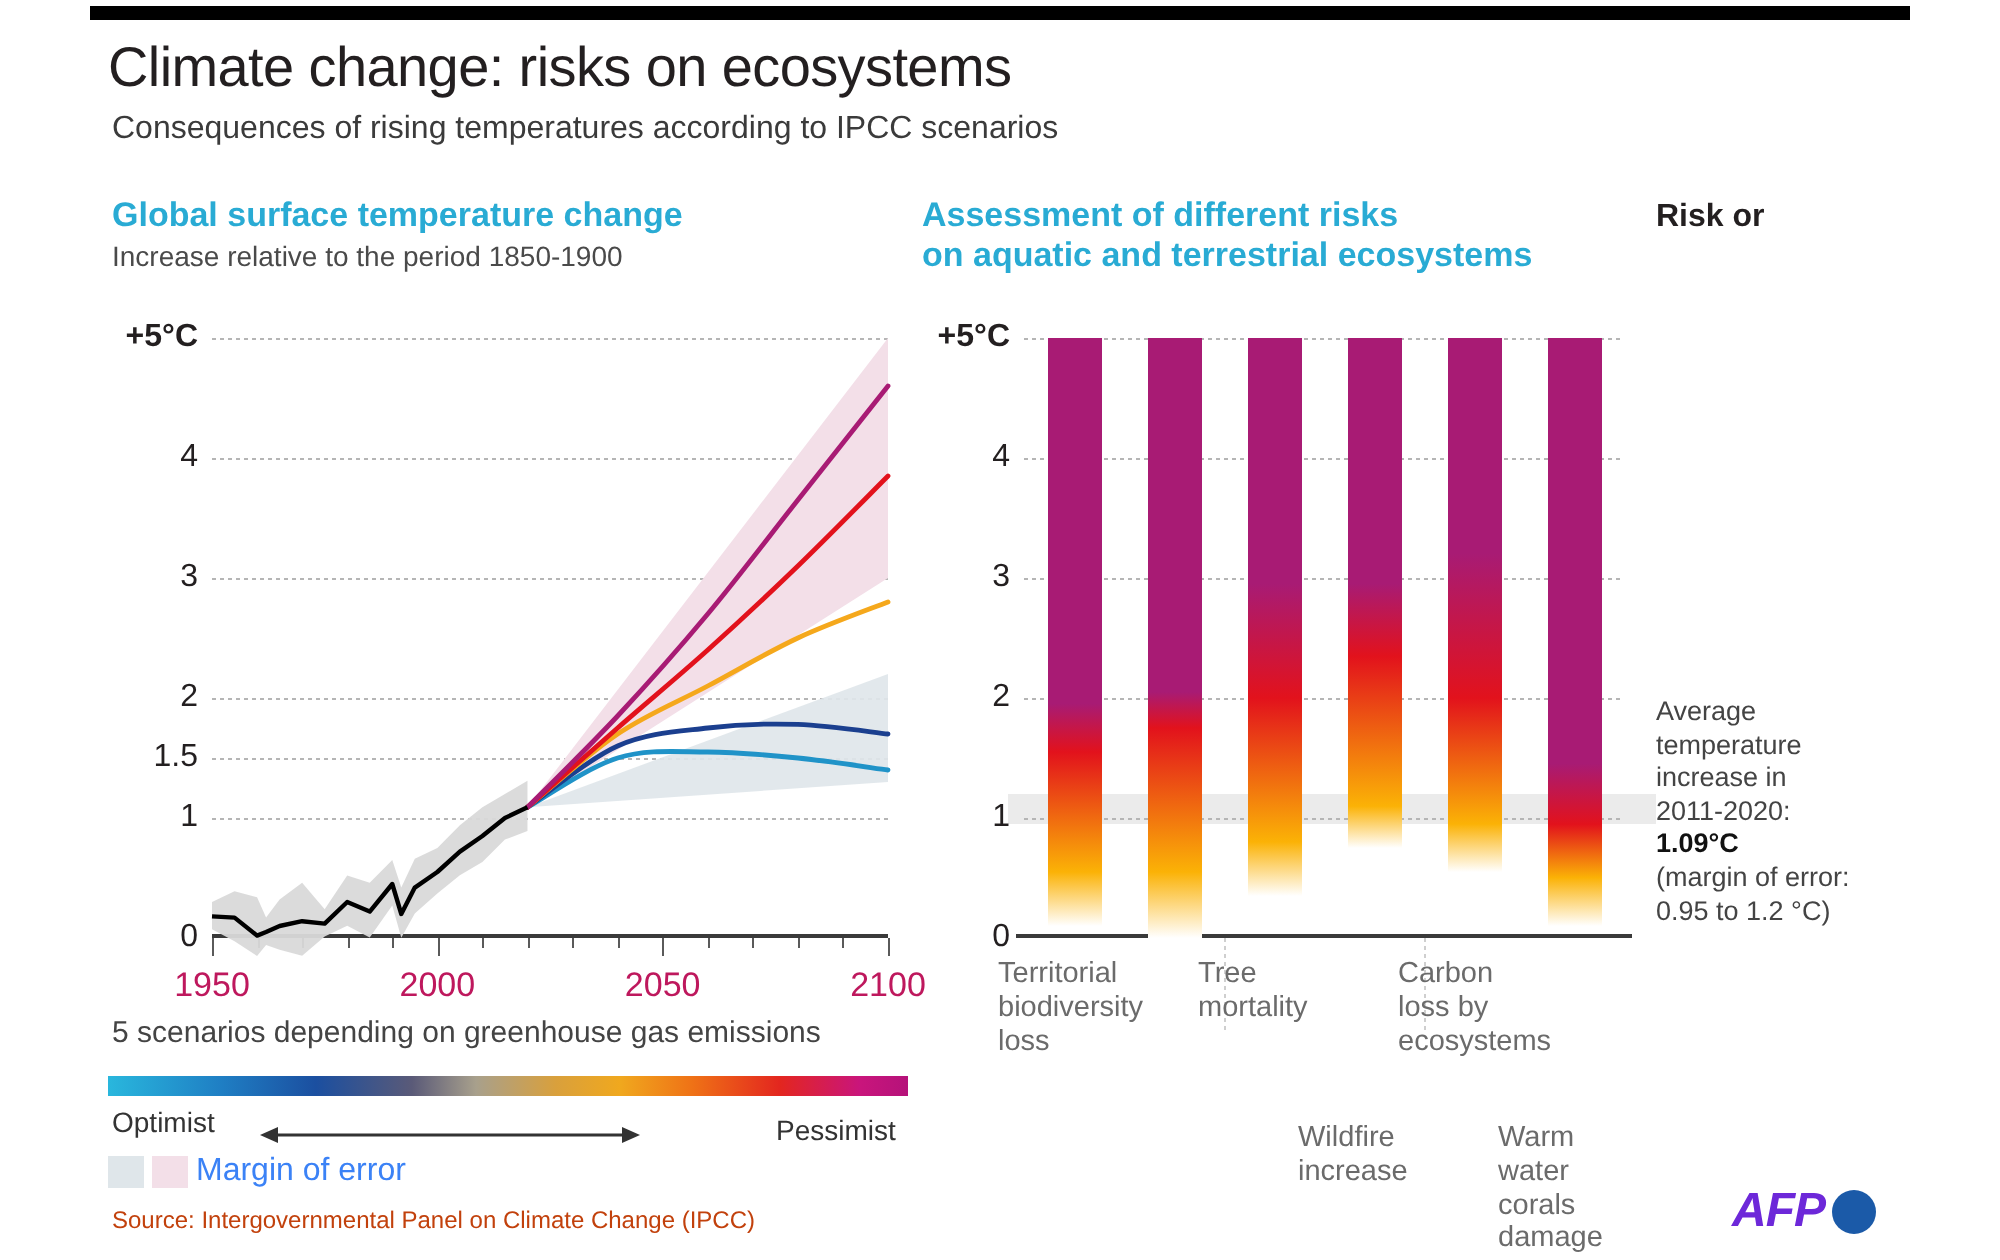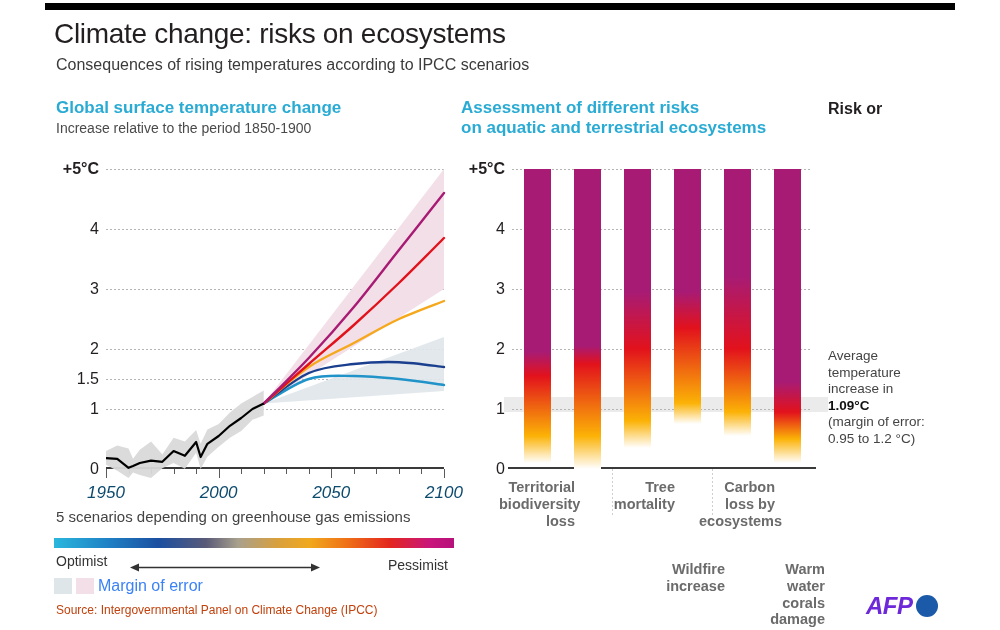--- a/index.html
+++ b/index.html
@@ -22,22 +22,22 @@
   
   #left-chart { position:absolute; left:48px; top:155px; width:412px; height:315px; }
   .plot { position:absolute; left:58px; top:14px; width:338px; height:300px; }
   .gridline { position:absolute; left:0; width:100%; height:1px;
     background:repeating-linear-gradient(to right,#b5b5b5 0 2px,transparent 2px 4px); }
   .ylab { position:absolute; right:100%; margin-right:7px; font-size:16px; color:#231f20;
     transform:translateY(-50%); white-space:nowrap; }
   .ylab.big { font-size:16px; font-weight:bold; }
   .xaxis { position:absolute; left:0; right:0; bottom:0; height:2px; background:#3a3a3a; }
   .xtick { position:absolute; top:100%; width:1px; background:#5a5a5a; }
-  .xlab { position:absolute; top:calc(100% + 14px); font-size:17px; color:#0c4a6e;
-    transform:translateX(-50%); white-space:nowrap;font-style:italic; }
+  .xlab { position:absolute; top:calc(100% + 14px); font-size:17px; color:#be185d;
+    transform:translateX(-50%); white-space:nowrap; }
   .caption { position:absolute; left:56px; top:508px; font-size:15px; color:#444; }
 
   .gradbar { position:absolute; left:54px; top:538px; width:400px; height:10px;
     background:linear-gradient(to right,#29b7dd 0%,#1f7fc4 14%,#1b4fa0 26%,#5a5a78 38%,
       #a8a08c 46%,#d9a03c 56%,#f0a81e 64%,#ef7216 73%,#e3261f 84%,#c9157c 94%,#b5127a 100%); }
   .optimist { position:absolute; left:56px; top:553px; font-size:14px; color:#333; }
   .pessimist { position:absolute; left:388px; top:557px; font-size:14px; color:#333; }
   .arrowline { position:absolute; left:130px; top:562px; width:190px; height:11px; }
   .moe { position:absolute; left:54px; top:577px; display:flex; align-items:center; gap:4px; }
   .sw { width:18px; height:16px; display:inline-block; }
@@ -45,22 +45,22 @@
   .source { position:absolute; left:56px; top:603px; font-size:12px; color:#c2410c; }
 
   
   #right-chart { position:absolute; left:460px; top:155px; width:365px; height:315px; }
   .rplot { position:absolute; left:52px; top:14px; width:300px; height:300px; }
   .hl-band { position:absolute; left:-8px; width:calc(100% + 24px); background:#ebebeb; }
   .bar { position:absolute; bottom:0; }
   .rxaxis { position:absolute; left:-4px; right:-4px; bottom:0; height:2px; background:#3a3a3a; }
   .sep { position:absolute; top:100%; width:1px;
     background:repeating-linear-gradient(to bottom,#cfcfcf 0 2px,transparent 2px 4px); }
-  .catlab { position:absolute; font-size:14.5px; color:#6b6b6b; text-align:right;
-    line-height:1.16; transform:translateX(-50%);font-weight:bold; }
+  .catlab { position:absolute; font-size:14.5px; color:#6b6b6b; text-align:left;
+    line-height:1.16; transform:translateX(-50%); }
 
   
   .legend { position:absolute; left:828px; top:100px; width:165px; }
   .legend-title { font-size:16px; font-weight:bold; line-height:1.18; }
   .legend-row { display:flex; align-items:center; gap:8px; margin-top:4px; }
   .legend-sw { width:20px; height:20px; flex:none; }
   .legend-text { font-size:15px; color:#3a3a3a; }
   .note { position:absolute; left:828px; top:348px; width:168px;
     font-size:13.5px; color:#444; line-height:1.23; }
   .note b { color:#111; }
@@ -185,20 +185,21 @@
 <div class="legend">
   <div class="legend-title">
     <div>Risk or</div>
   </div>
 </div>
 
 <div class="note">
   <div>Average</div>
   <div>temperature</div>
   <div>increase in</div>
+  <div>2011-2020:</div>
   <div><b>1.09°C</b></div>
   <div>(margin of error:</div>
   <div>0.95 to 1.2 °C)</div>
 </div>
 
 <div class="afp">
   <span class="afp-text">AFP</span>
   <span class="afp-dot"></span>
 </div>
 

